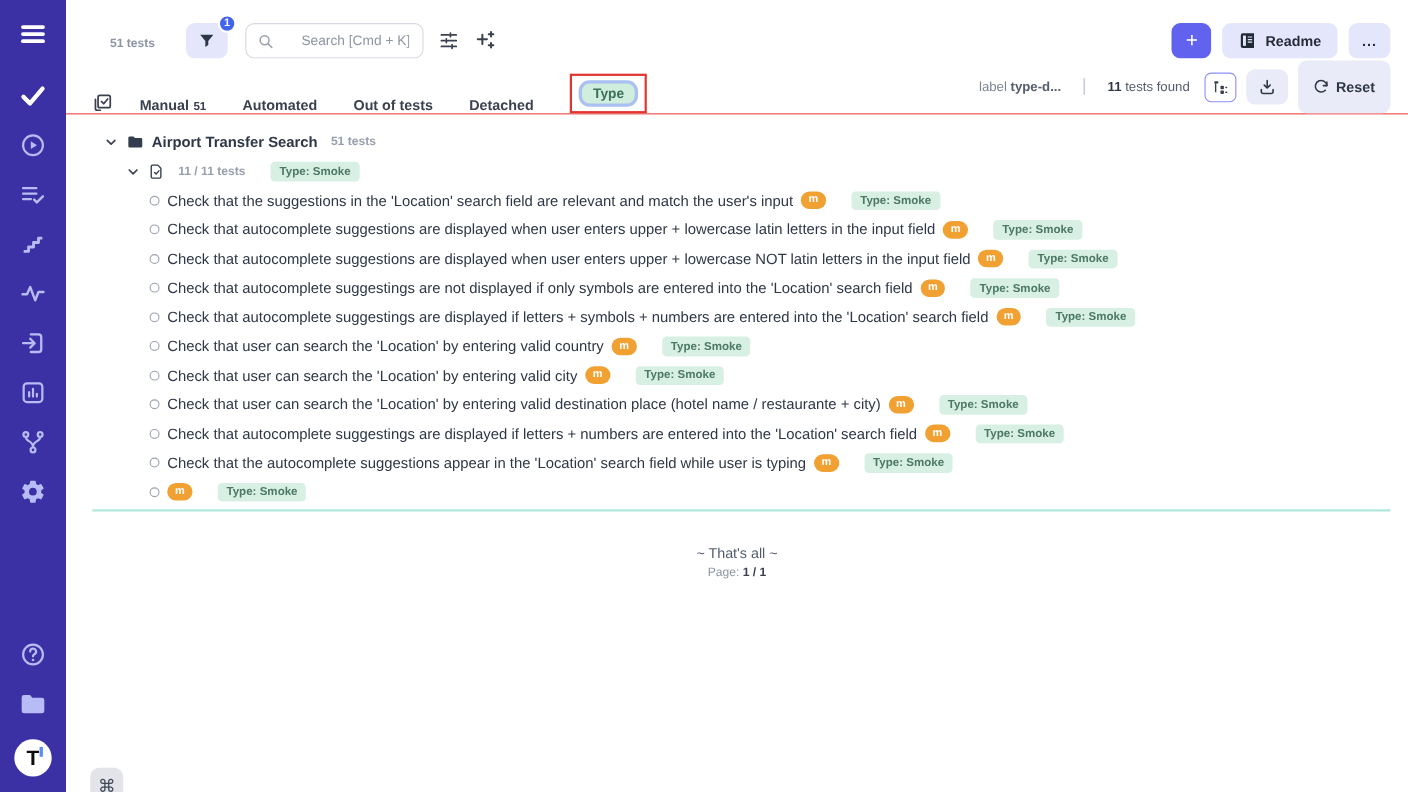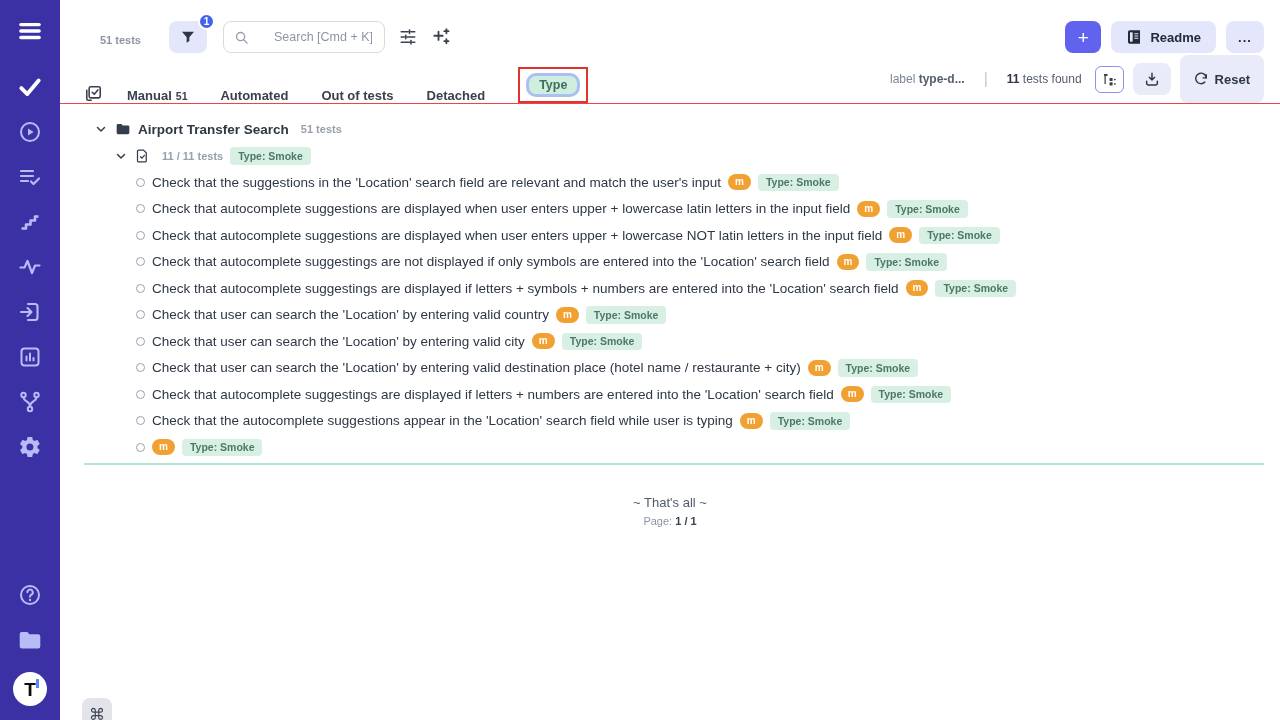--- a/index.html
+++ b/index.html
@@ -85,21 +85,21 @@
   .chev { display:flex; color:#39414f; flex-shrink:0; }
   .tree-ico { display:flex; color:#333d4d; flex-shrink:0; }
   .folder-name, .suite-name { font-size:13.5px; font-weight:700; color:#2e3745; white-space:nowrap; }
   .count-grey { font-size:11px; font-weight:600; color:#98a0ad; margin-left:5px; white-space:nowrap; }
   .circle-marker { width:9px; height:9px; border:1.5px solid #98a2b0; border-radius:50%;
     flex-shrink:0; }
   .test-title { font-size:13.5px; color:#2e3745; white-space:nowrap; }
   .m-badge { background:#f0a132; color:#fff; font-size:10px; font-weight:700; border-radius:9px;
     padding:3px 7px; line-height:1; }
   .smoke-badge { background:#d8f0e3; color:#4d7867; font-size:10.5px; font-weight:700;
-    border-radius:4px; padding:3.5px 8px; line-height:1; margin-left:0; white-space:nowrap; }
+    border-radius:4px; padding:3.5px 8px; line-height:1; margin-left:16px; white-space:nowrap; }
   .teal-divider { height:2px; background:#aee7d8; margin:2px 16px 0 24px; }
 
   .list-footer { display:flex; flex-direction:column; align-items:center; margin-top:30px; gap:5px; }
   .end-text { font-size:13px; color:#515b6b; }
   .page-line { font-size:11px; color:#8d95a4; }
   .page-line b { color:#39414f;margin-top:25px; }
 
   .cmd-btn { position:absolute; left:22px; bottom:-7px; width:30px; height:29px;
     background:#e2e4ea; border:none; border-radius:8px; color:#3f4756; font-size:16px;
     display:flex; align-items:center; justify-content:flex-start; padding:4px 0 0 7px;

